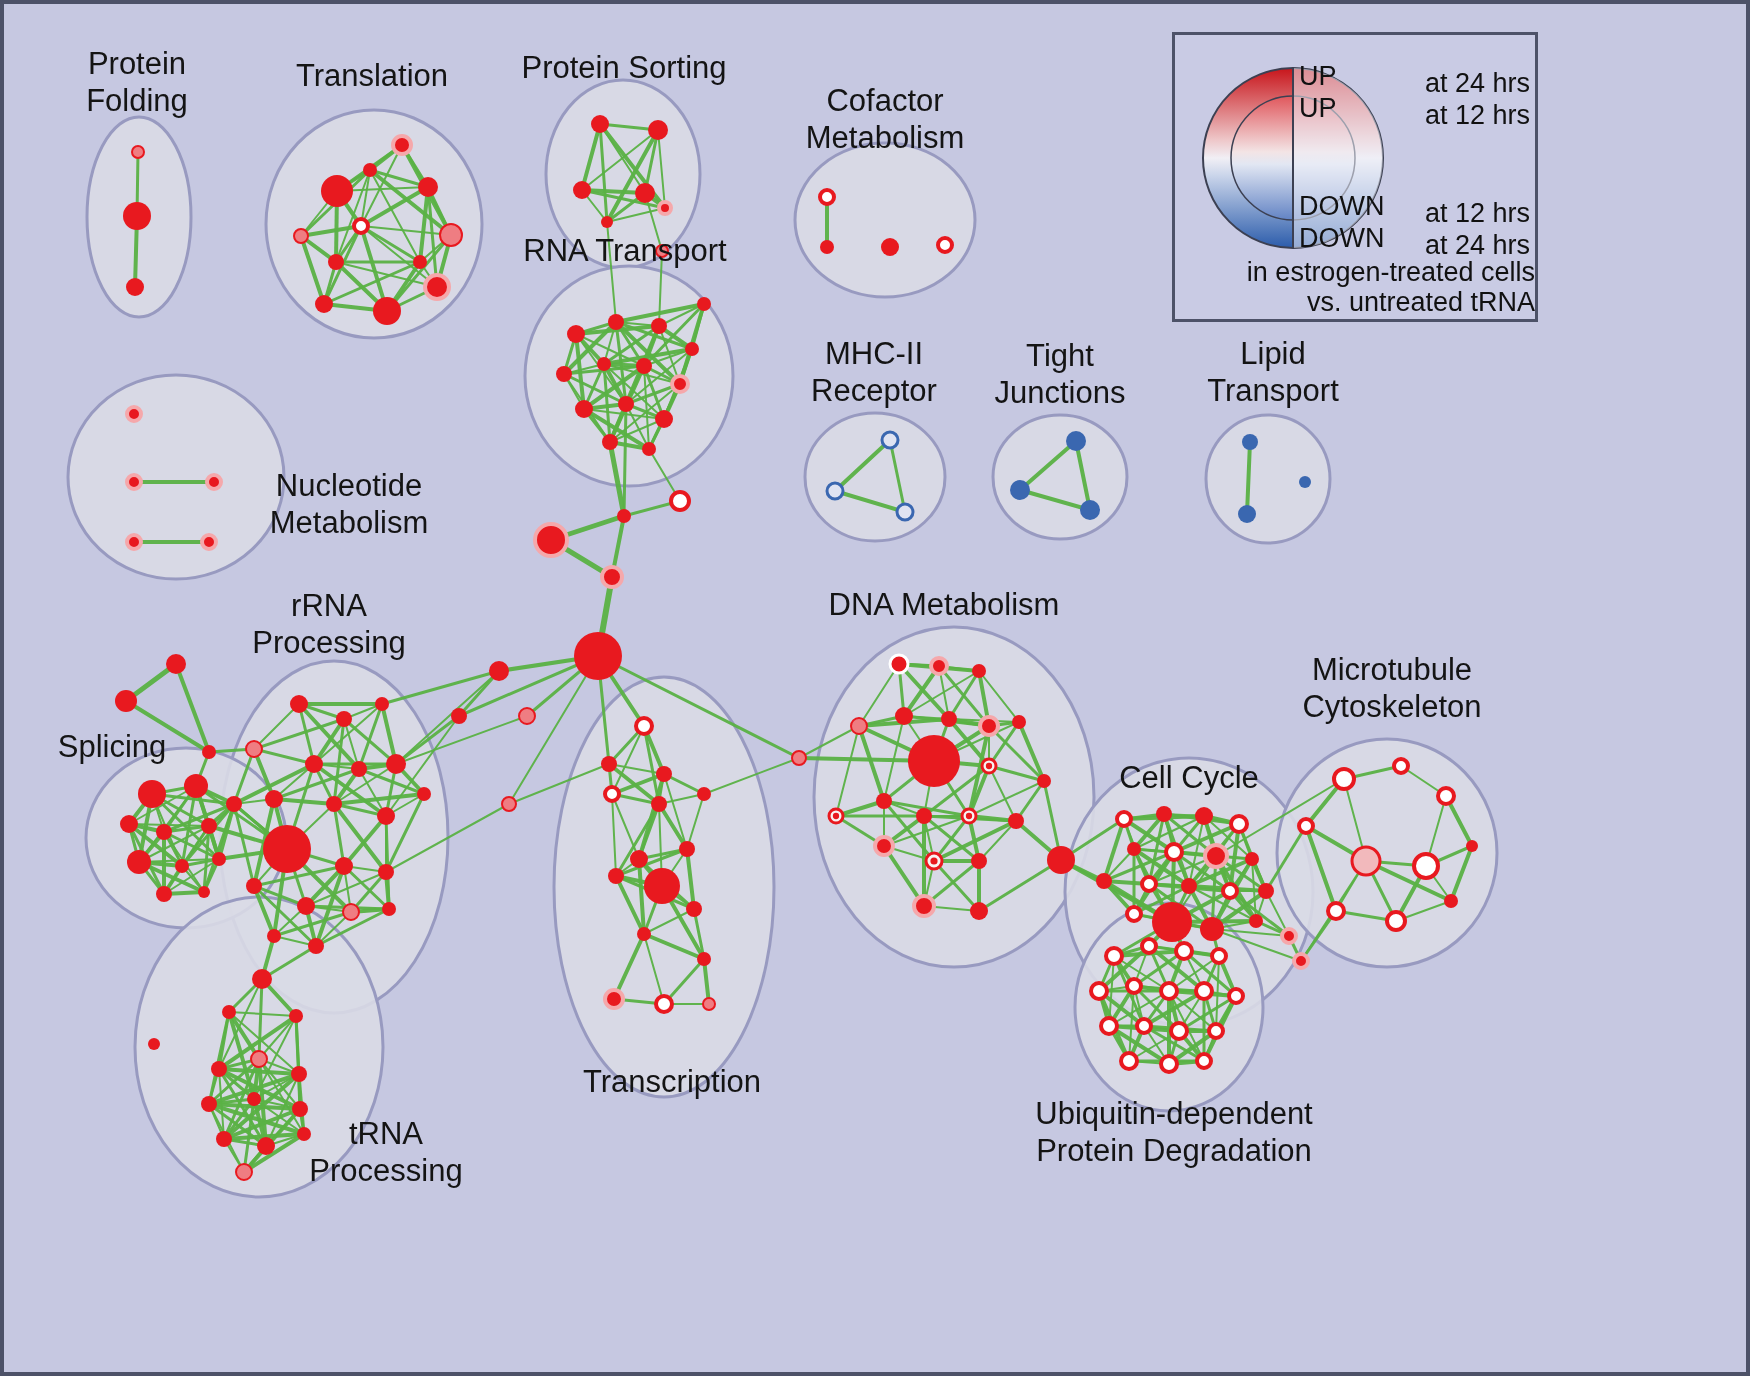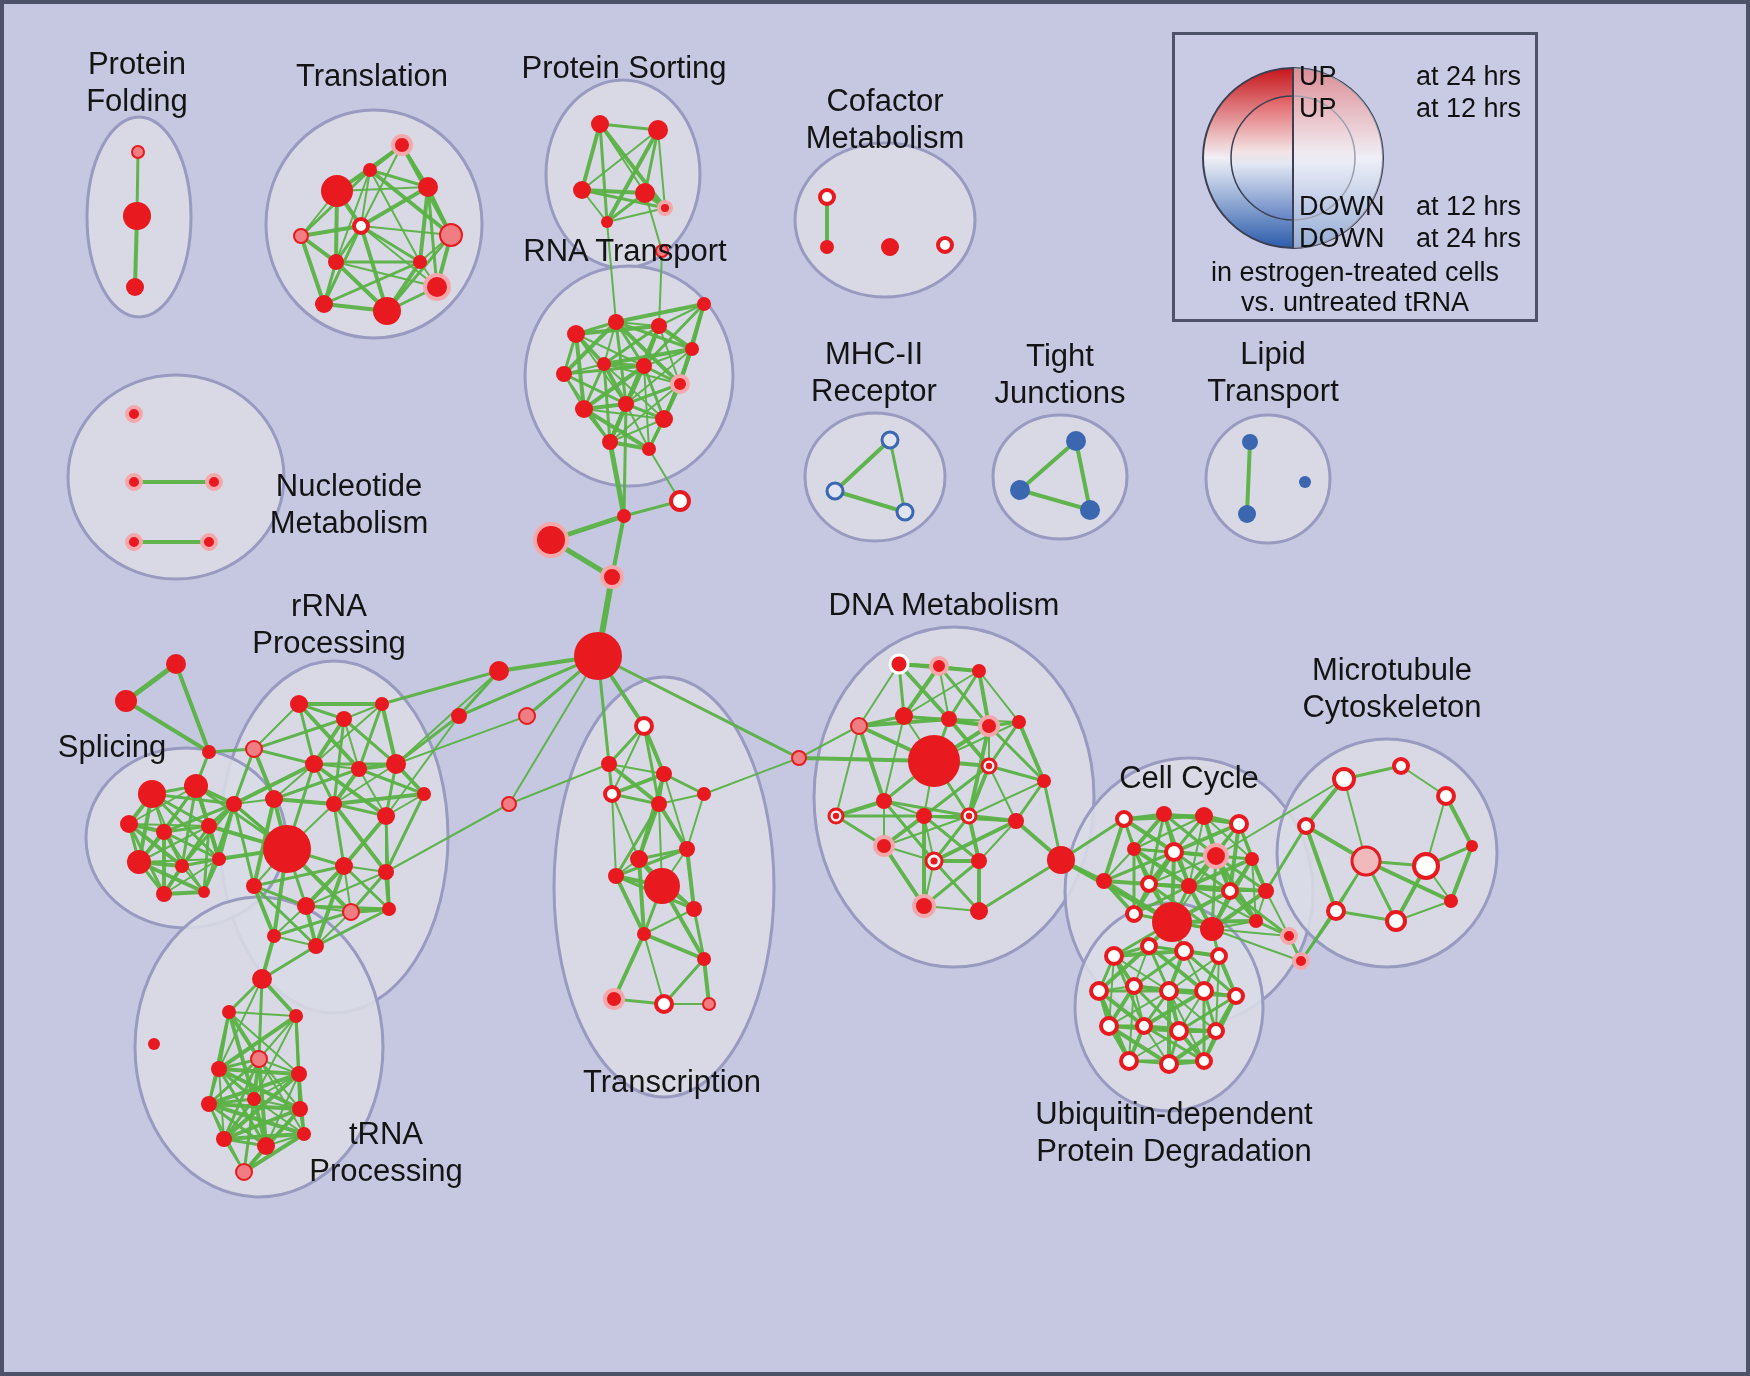--- a/index.html
+++ b/index.html
@@ -5,22 +5,22 @@
   html,body{margin:0;padding:0;background:#ffffff;font-family:"Liberation Sans",sans-serif;}
   .canvas{position:relative;width:1750px;height:1376px;background:#c6c8e1;border:4px solid #4d5268;box-sizing:border-box;overflow:hidden;}
   #net{position:absolute;left:0;top:0;}
   .cluster{fill:#d9dae6;stroke:#989ac0;stroke-width:3;fill-opacity:0.9;}
   .cluster-label{font-family:"Liberation Sans",sans-serif;font-size:31px;font-weight:500;fill:#141414;text-anchor:middle;}
   .edge{opacity:0.95;}
   .legend{position:absolute;left:1168px;top:28px;width:366px;height:290px;border:3px solid #4d5268;background:#c9cbe4;box-sizing:border-box;}
   .legend-glyph{position:absolute;left:6px;top:18px;}
   .legend-row{position:absolute;width:100%;height:30px;font-size:27px;color:#111;}
   .legend-dir{position:absolute;left:124px;}
-  .legend-time{position:absolute;right:14px;}
-  .legend-caption{position:absolute;width:100%;text-align:center;font-size:27px;color:#111;}
+  .legend-time{position:absolute;right:5px;margin-top:7px;}
+  .legend-caption{position:absolute;width:100%;text-align:right;font-size:27px;color:#111;}
 </style>
 </head>
 <body>
 
 <div class="canvas">
   <svg id="net" width="1750" height="1376" viewBox="0 0 1750 1376">
       <g>
         <ellipse cx="135" cy="213" rx="52" ry="100" class="cluster"></ellipse>
         <ellipse cx="370" cy="220" rx="108" ry="114" class="cluster"></ellipse>
         <ellipse cx="619" cy="170" rx="77" ry="94" class="cluster"></ellipse>

